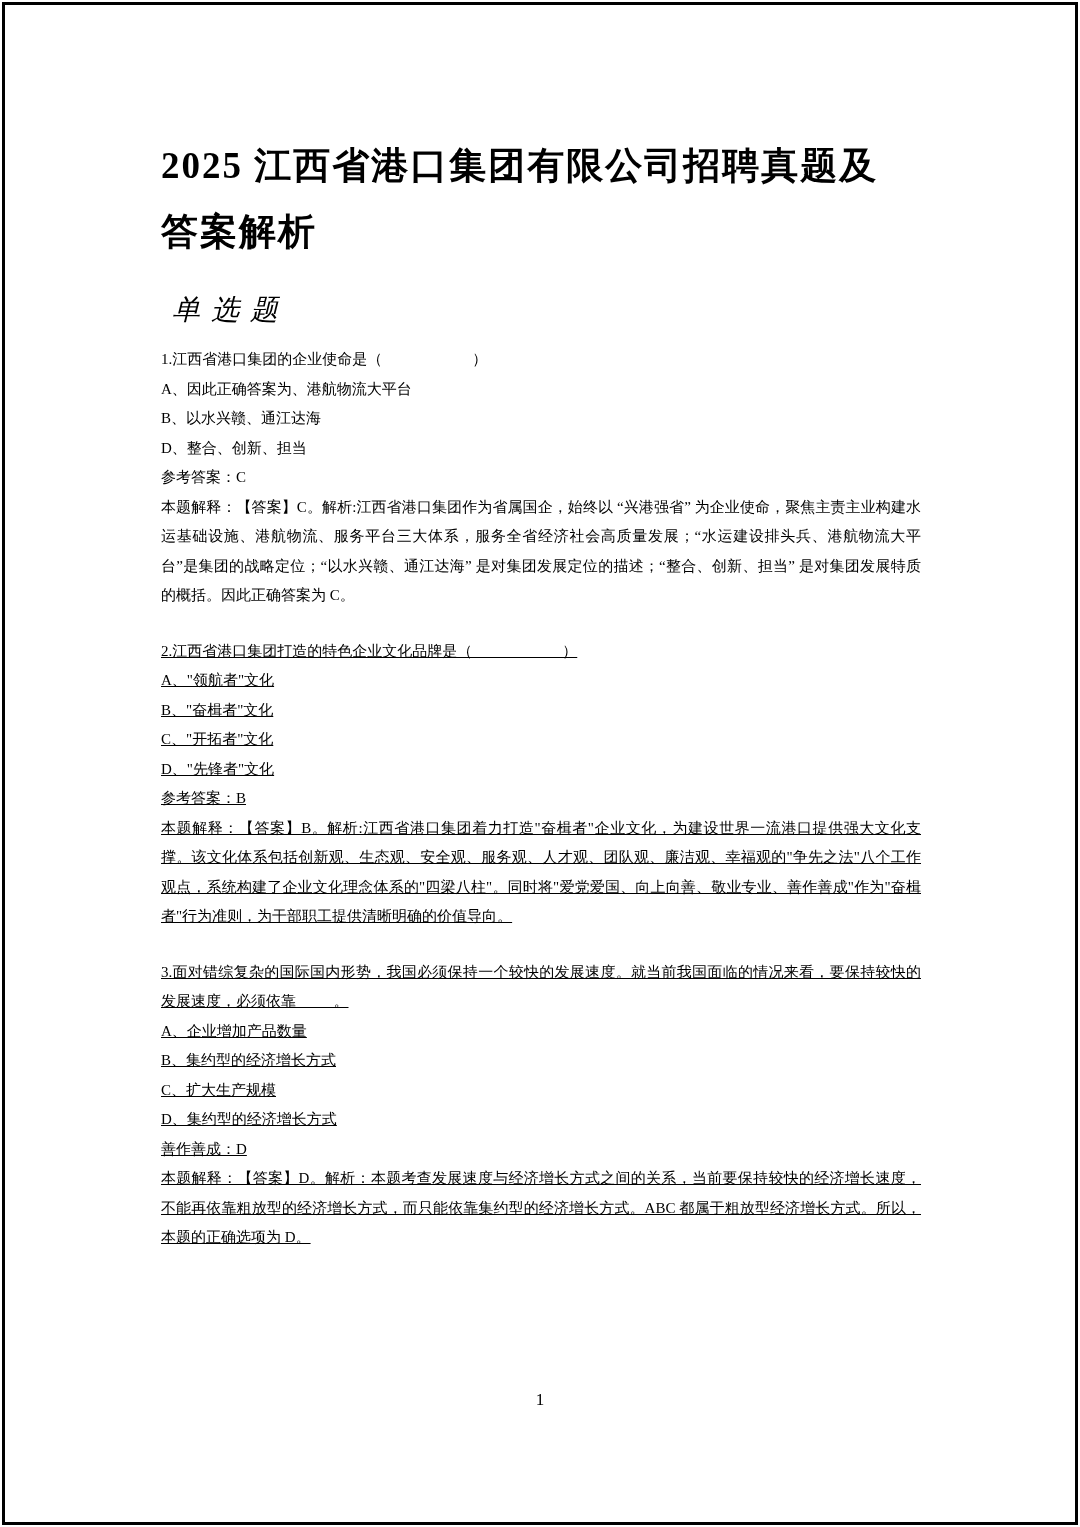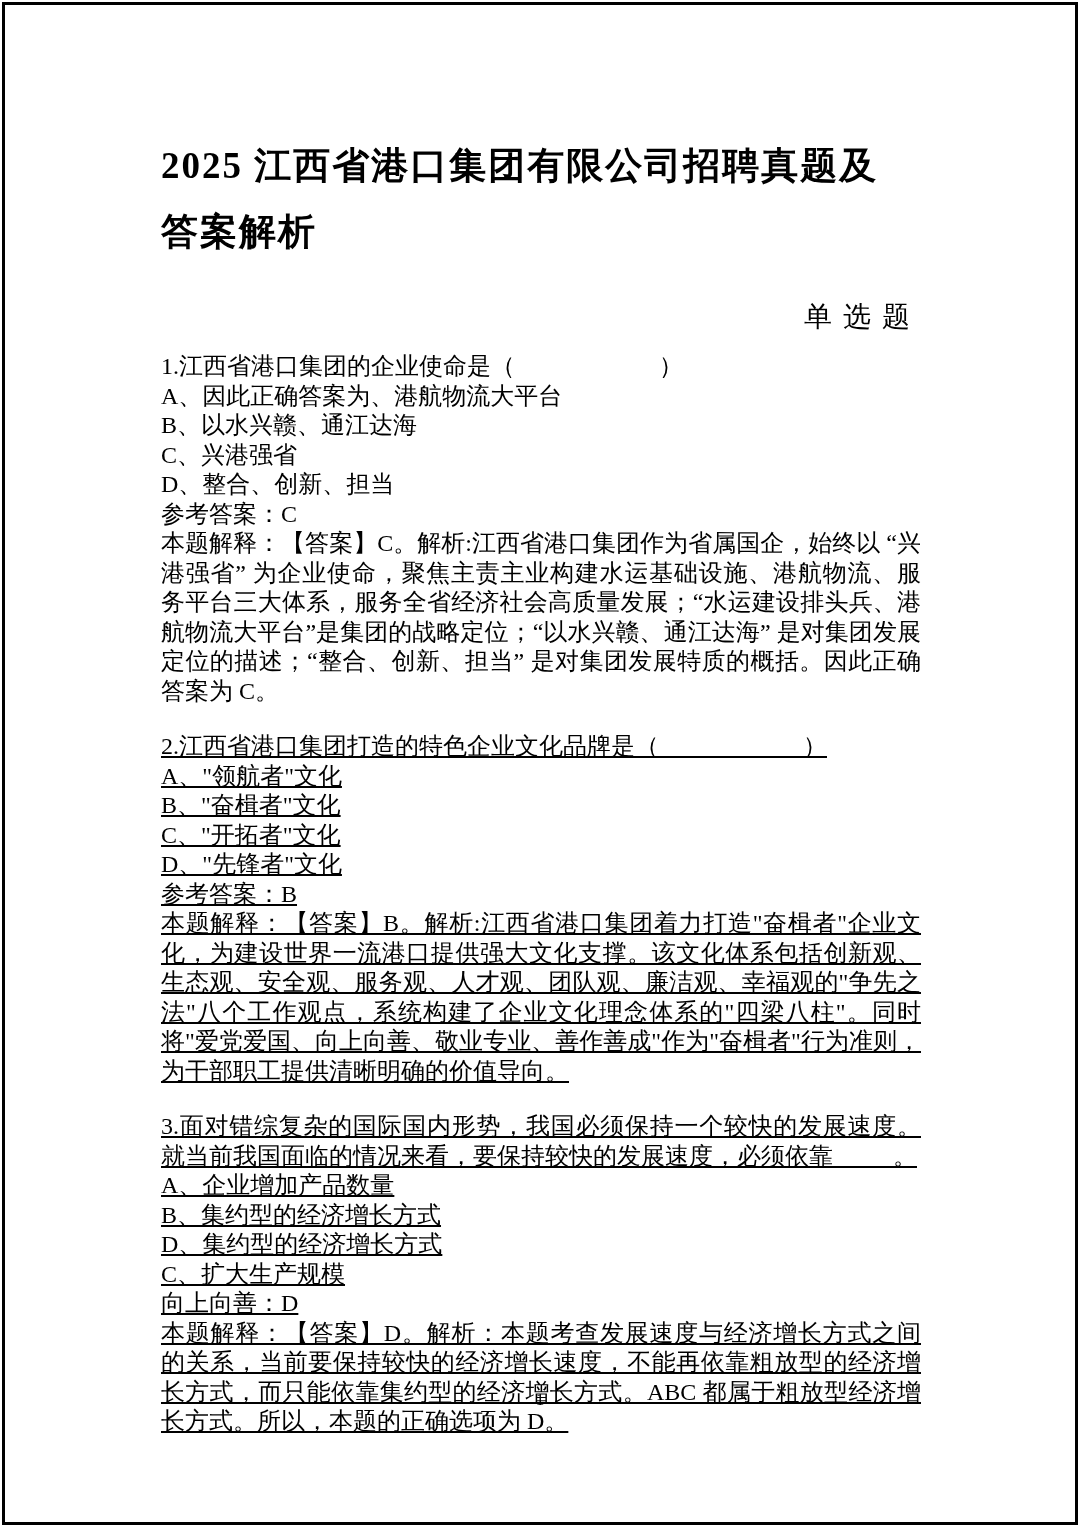--- a/index.html
+++ b/index.html
@@ -28,29 +28,30 @@
     width: 760px;
   }
   .doc-title {
     margin-top: 133px;
     font-size: 37px;
     font-weight: bold;
     line-height: 66px;
     letter-spacing: 2px;
   }
   .section-heading {
-    margin-top: 33px;
-    text-align: right;
+    margin-top: 26px;
+    text-align: left;
     font-size: 28px;
     font-weight: normal;
     letter-spacing: 11px;
     padding-left: 11px; 
+    font-style: italic;
   }
   .question {
-    font-size: 24px;
+    font-size: 15px;
     line-height: 29.5px;
     text-align: justify;
   }
   .question.first { margin-top: 16px; }
   .question.spaced { margin-top: 26px; text-decoration: underline; }
   .question p { margin: 0; padding: 0; }
   .page-number {
     position: absolute;
     left: 0;
     top: 1390px;
@@ -70,41 +71,40 @@
     <div>2025 江西省港口集团有限公司招聘真题及</div>
     <div>答案解析</div>
   </div>
 
   <div class="section-heading">单选题</div>
 
   <section class="question first">
     <p>1.江西省港口集团的企业使命是（　　　　　　）</p>
     <p>A、因此正确答案为、港航物流大平台</p>
     <p>B、以水兴赣、通江达海</p>
-    <p>C、兴港强省</p>
     <p>D、整合、创新、担当</p>
     <p>参考答案：C</p>
     <p>本题解释：【答案】C。解析:江西省港口集团作为省属国企，始终以 “兴港强省” 为企业使命，聚焦主责主业构建水运基础设施、港航物流、服务平台三大体系，服务全省经济社会高质量发展；“水运建设排头兵、港航物流大平台”是集团的战略定位；“以水兴赣、通江达海” 是对集团发展定位的描述；“整合、创新、担当” 是对集团发展特质的概括。因此正确答案为 C。</p>
   </section>
 
   <section class="question spaced">
     <p>2.江西省港口集团打造的特色企业文化品牌是（　　　　　　）</p>
     <p>A、"领航者"文化</p>
     <p>B、"奋楫者"文化</p>
     <p>C、"开拓者"文化</p>
     <p>D、"先锋者"文化</p>
     <p>参考答案：B</p>
     <p>本题解释：【答案】B。解析:江西省港口集团着力打造"奋楫者"企业文化，为建设世界一流港口提供强大文化支撑。该文化体系包括创新观、生态观、安全观、服务观、人才观、团队观、廉洁观、幸福观的"争先之法"八个工作观点，系统构建了企业文化理念体系的"四梁八柱"。同时将"爱党爱国、向上向善、敬业专业、善作善成"作为"奋楫者"行为准则，为干部职工提供清晰明确的价值导向。</p>
   </section>
 
   <section class="question spaced">
     <p>3.面对错综复杂的国际国内形势，我国必须保持一个较快的发展速度。就当前我国面临的情况来看，要保持较快的发展速度，必须依靠_____。</p>
     <p>A、企业增加产品数量</p>
     <p>B、集约型的经济增长方式</p>
+    <p>C、扩大生产规模</p>
     <p>D、集约型的经济增长方式</p>
-    <p>C、扩大生产规模</p>
-    <p>向上向善：D</p>
+    <p>善作善成：D</p>
     <p>本题解释：【答案】D。解析：本题考查发展速度与经济增长方式之间的关系，当前要保持较快的经济增长速度，不能再依靠粗放型的经济增长方式，而只能依靠集约型的经济增长方式。ABC 都属于粗放型经济增长方式。所以，本题的正确选项为 D。</p>
   </section>
 
 </div>
 
 <div class="page-number">1</div>
 
 </body></html>

